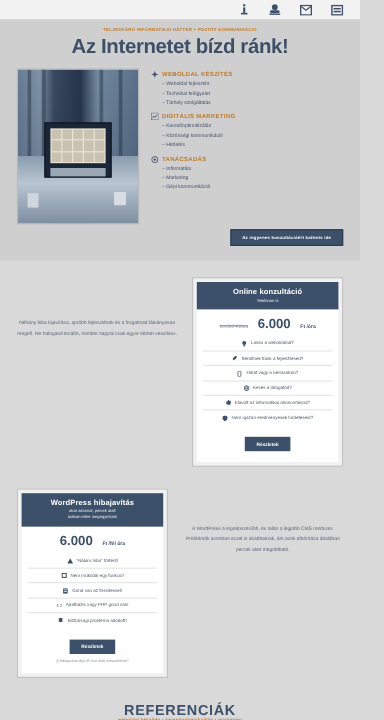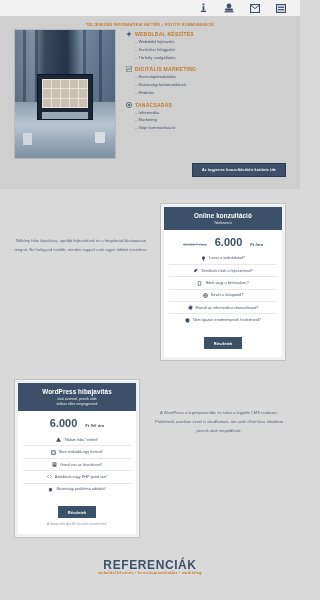--- a/index.html
+++ b/index.html
@@ -228,20 +228,21 @@
     <svg width="10" height="9" viewBox="0 0 10 9">
         <rect x="0.5" y="0.5" width="9" height="8" fill="none" stroke="#3f5069" stroke-width="1.4"></rect>
         <rect x="2" y="2.6" width="6" height="1.3" fill="#3f5069"></rect>
         <rect x="2" y="5" width="6" height="1.3" fill="#3f5069"></rect>
       </svg>
   </span>
 </div>
 
 <div class="hero">
   <div class="hero-tagline">TELJESKÖRŰ INFORMATIKAI HÁTTÉR + POZITÍV KOMMUNIKÁCIÓ</div>
+  <div class="hero-title">Az Internetet bízd ránk!</div>
 
   <div class="hero-body">
     <div class="hero-photo">
       <span class="hp-tree" style="left:8%"></span>
       <span class="hp-tree" style="left:20%"></span>
       <span class="hp-tree" style="left:68%"></span>
       <span class="hp-tree" style="left:84%"></span>
       <span class="hp-desk"></span>
       <span class="hp-laptop">
         <span class="hp-screen">

